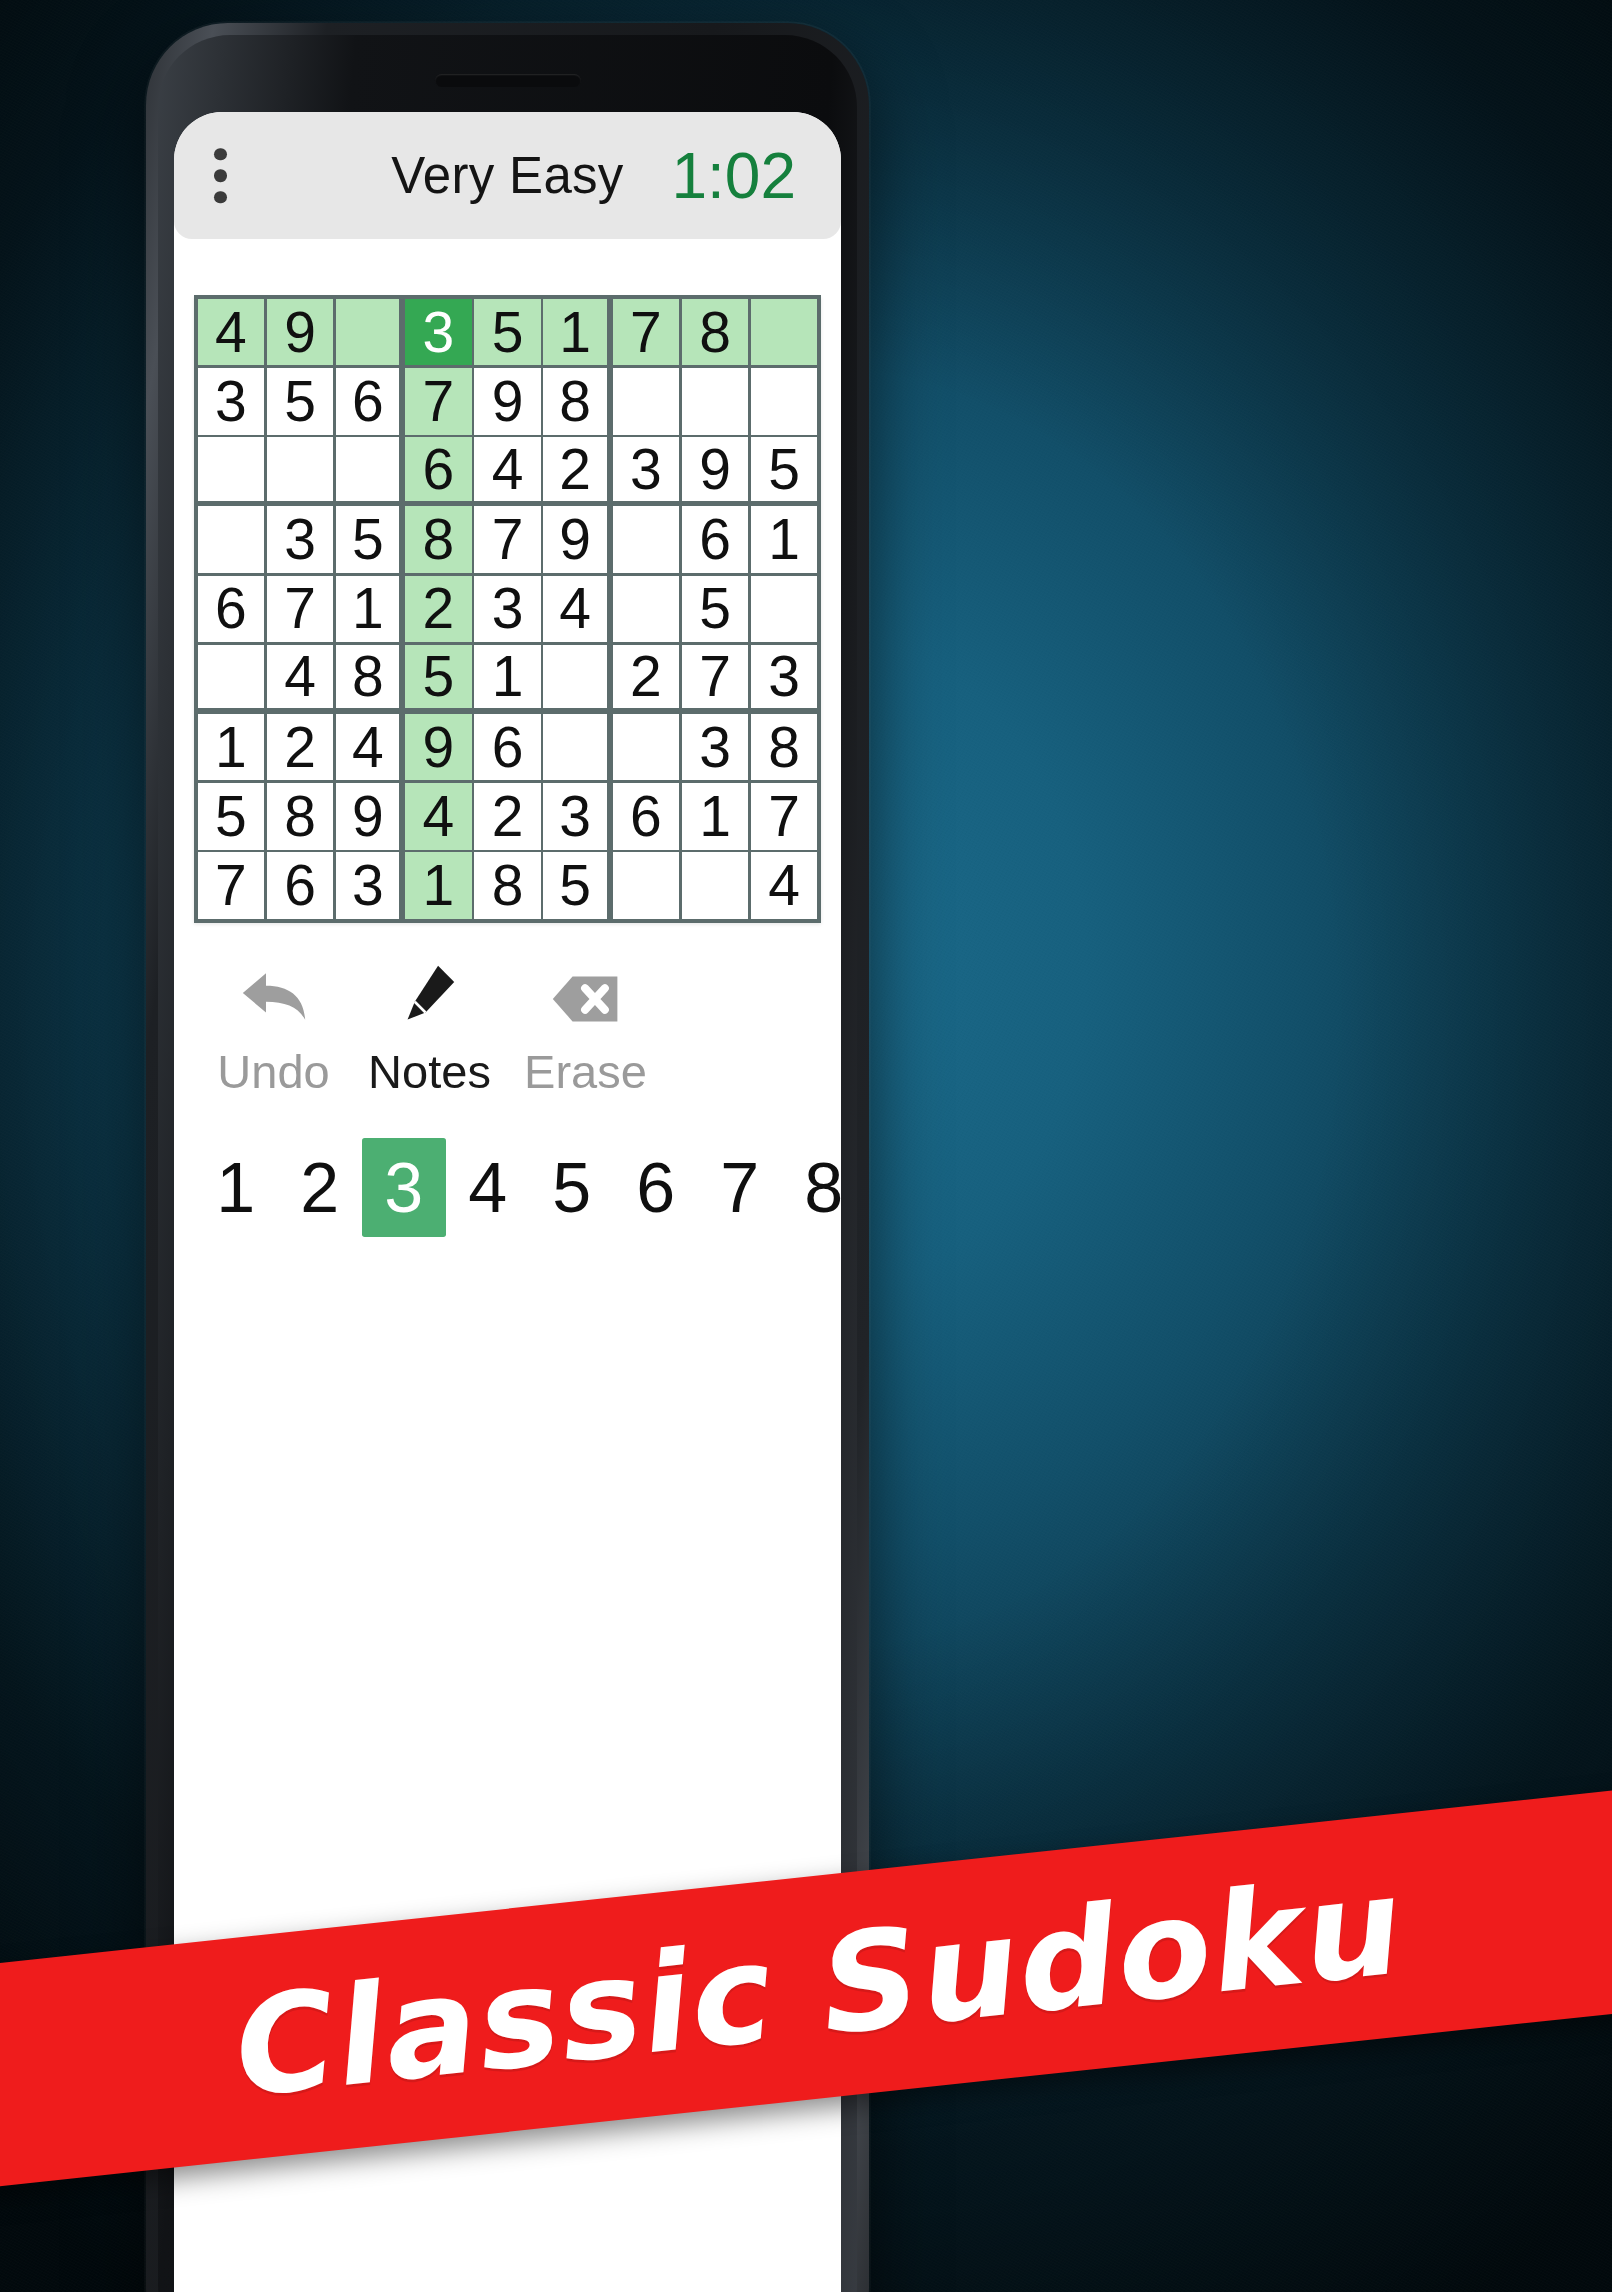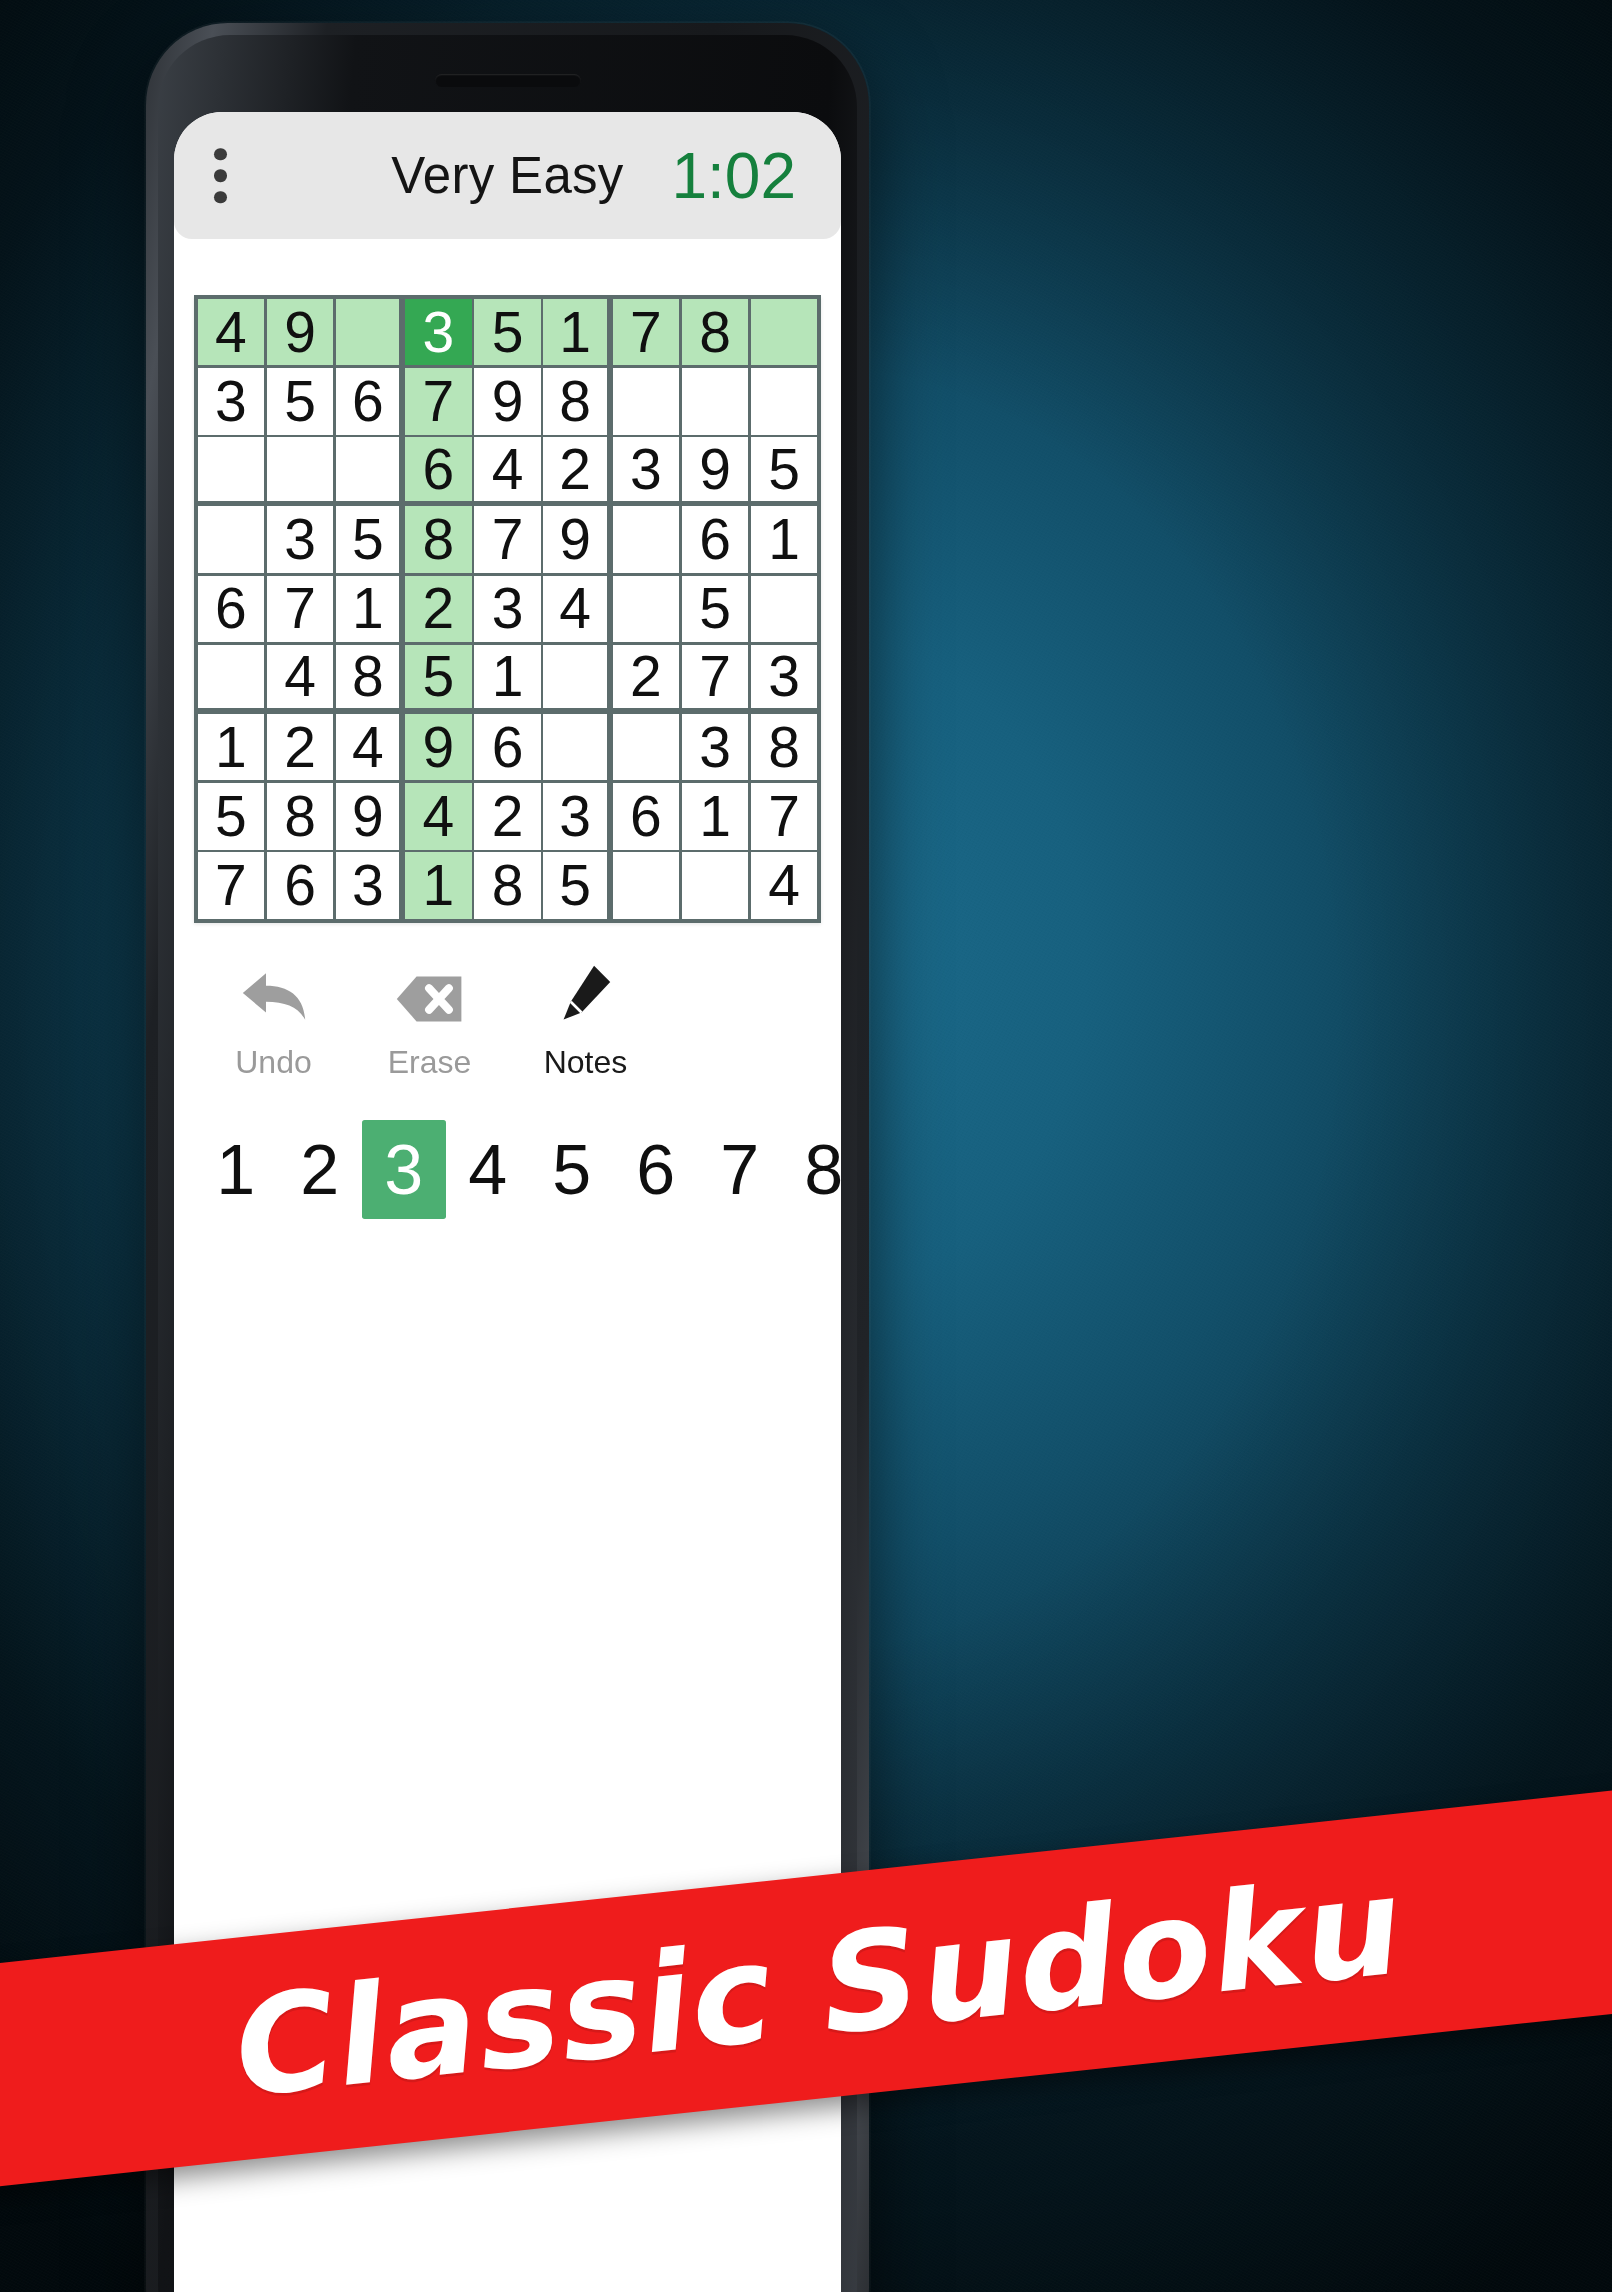--- a/index.html
+++ b/index.html
@@ -105,21 +105,21 @@
   .bbb { border-bottom:3.6px solid #5c6c6c; }
 
   
   #toolbar {
     margin-top:43px;
     display:grid; grid-template-columns:repeat(4,1fr);
     padding:0 21.5px;
   }
   .tool { display:flex; flex-direction:column; align-items:center; gap:19.7px; cursor:pointer; }
   .tool .ico { height:59px; display:flex; align-items:flex-end; justify-content:center; }
-  .tool .lbl { font-size:32px; color:#9a9a9a; }
+  .tool .lbl { font-size:47px; color:#9a9a9a; }
   .tool.active .lbl { color:#1a1a1a; }
 
   
   #numpad {
     margin-top:39px;
     display:grid; grid-template-columns:repeat(9,1fr);
     padding:0 19.7px;
     align-items:center; justify-items:center;
   }
   .num {
@@ -260,37 +260,37 @@
 
     <div id="toolbar">
         <div class="tool">
           <div class="ico">
             <svg width="70" height="57" viewBox="0 0 78 64">
               <path d="M30 6 L4 28 L30 50 L30 38 C52 38 66 44 74 58 C72 32 56 20 30 20 Z" fill="#9e9e9e"></path>
             </svg>
           </div>
           <div class="lbl">Undo</div>
         </div>
+        <div class="tool active">
+          <div class="ico">
+            <svg width="56" height="61" viewBox="0 0 62 68">
+              <path d="M40 2 L58 20 L26 54 L6 62 L14 42 Z" fill="#1a1a1a"></path>
+              <path d="M14 42 L26 54" stroke="#ffffff" stroke-width="3"></path>
+            </svg>
+          </div>
+          <div class="lbl">Notes</div>
+        </div>
         <div class="tool">
           <div class="ico">
             <svg width="70" height="52" viewBox="0 0 78 58">
               <path d="M24 4 H74 V54 H24 L2 29 Z" fill="#9e9e9e"></path>
               <path d="M38 17 L60 41 M60 17 L38 41" stroke="#ffffff" stroke-width="9" stroke-linecap="round"></path>
             </svg>
           </div>
           <div class="lbl">Erase</div>
-        </div>
-        <div class="tool active">
-          <div class="ico">
-            <svg width="56" height="61" viewBox="0 0 62 68">
-              <path d="M40 2 L58 20 L26 54 L6 62 L14 42 Z" fill="#1a1a1a"></path>
-              <path d="M14 42 L26 54" stroke="#ffffff" stroke-width="3"></path>
-            </svg>
-          </div>
-          <div class="lbl">Notes</div>
         </div>
       </div>
 
     <div id="numpad">
         <div class="num">1</div>
         <div class="num">2</div>
         <div class="num sel">3</div>
         <div class="num">4</div>
         <div class="num">5</div>
         <div class="num">6</div>

